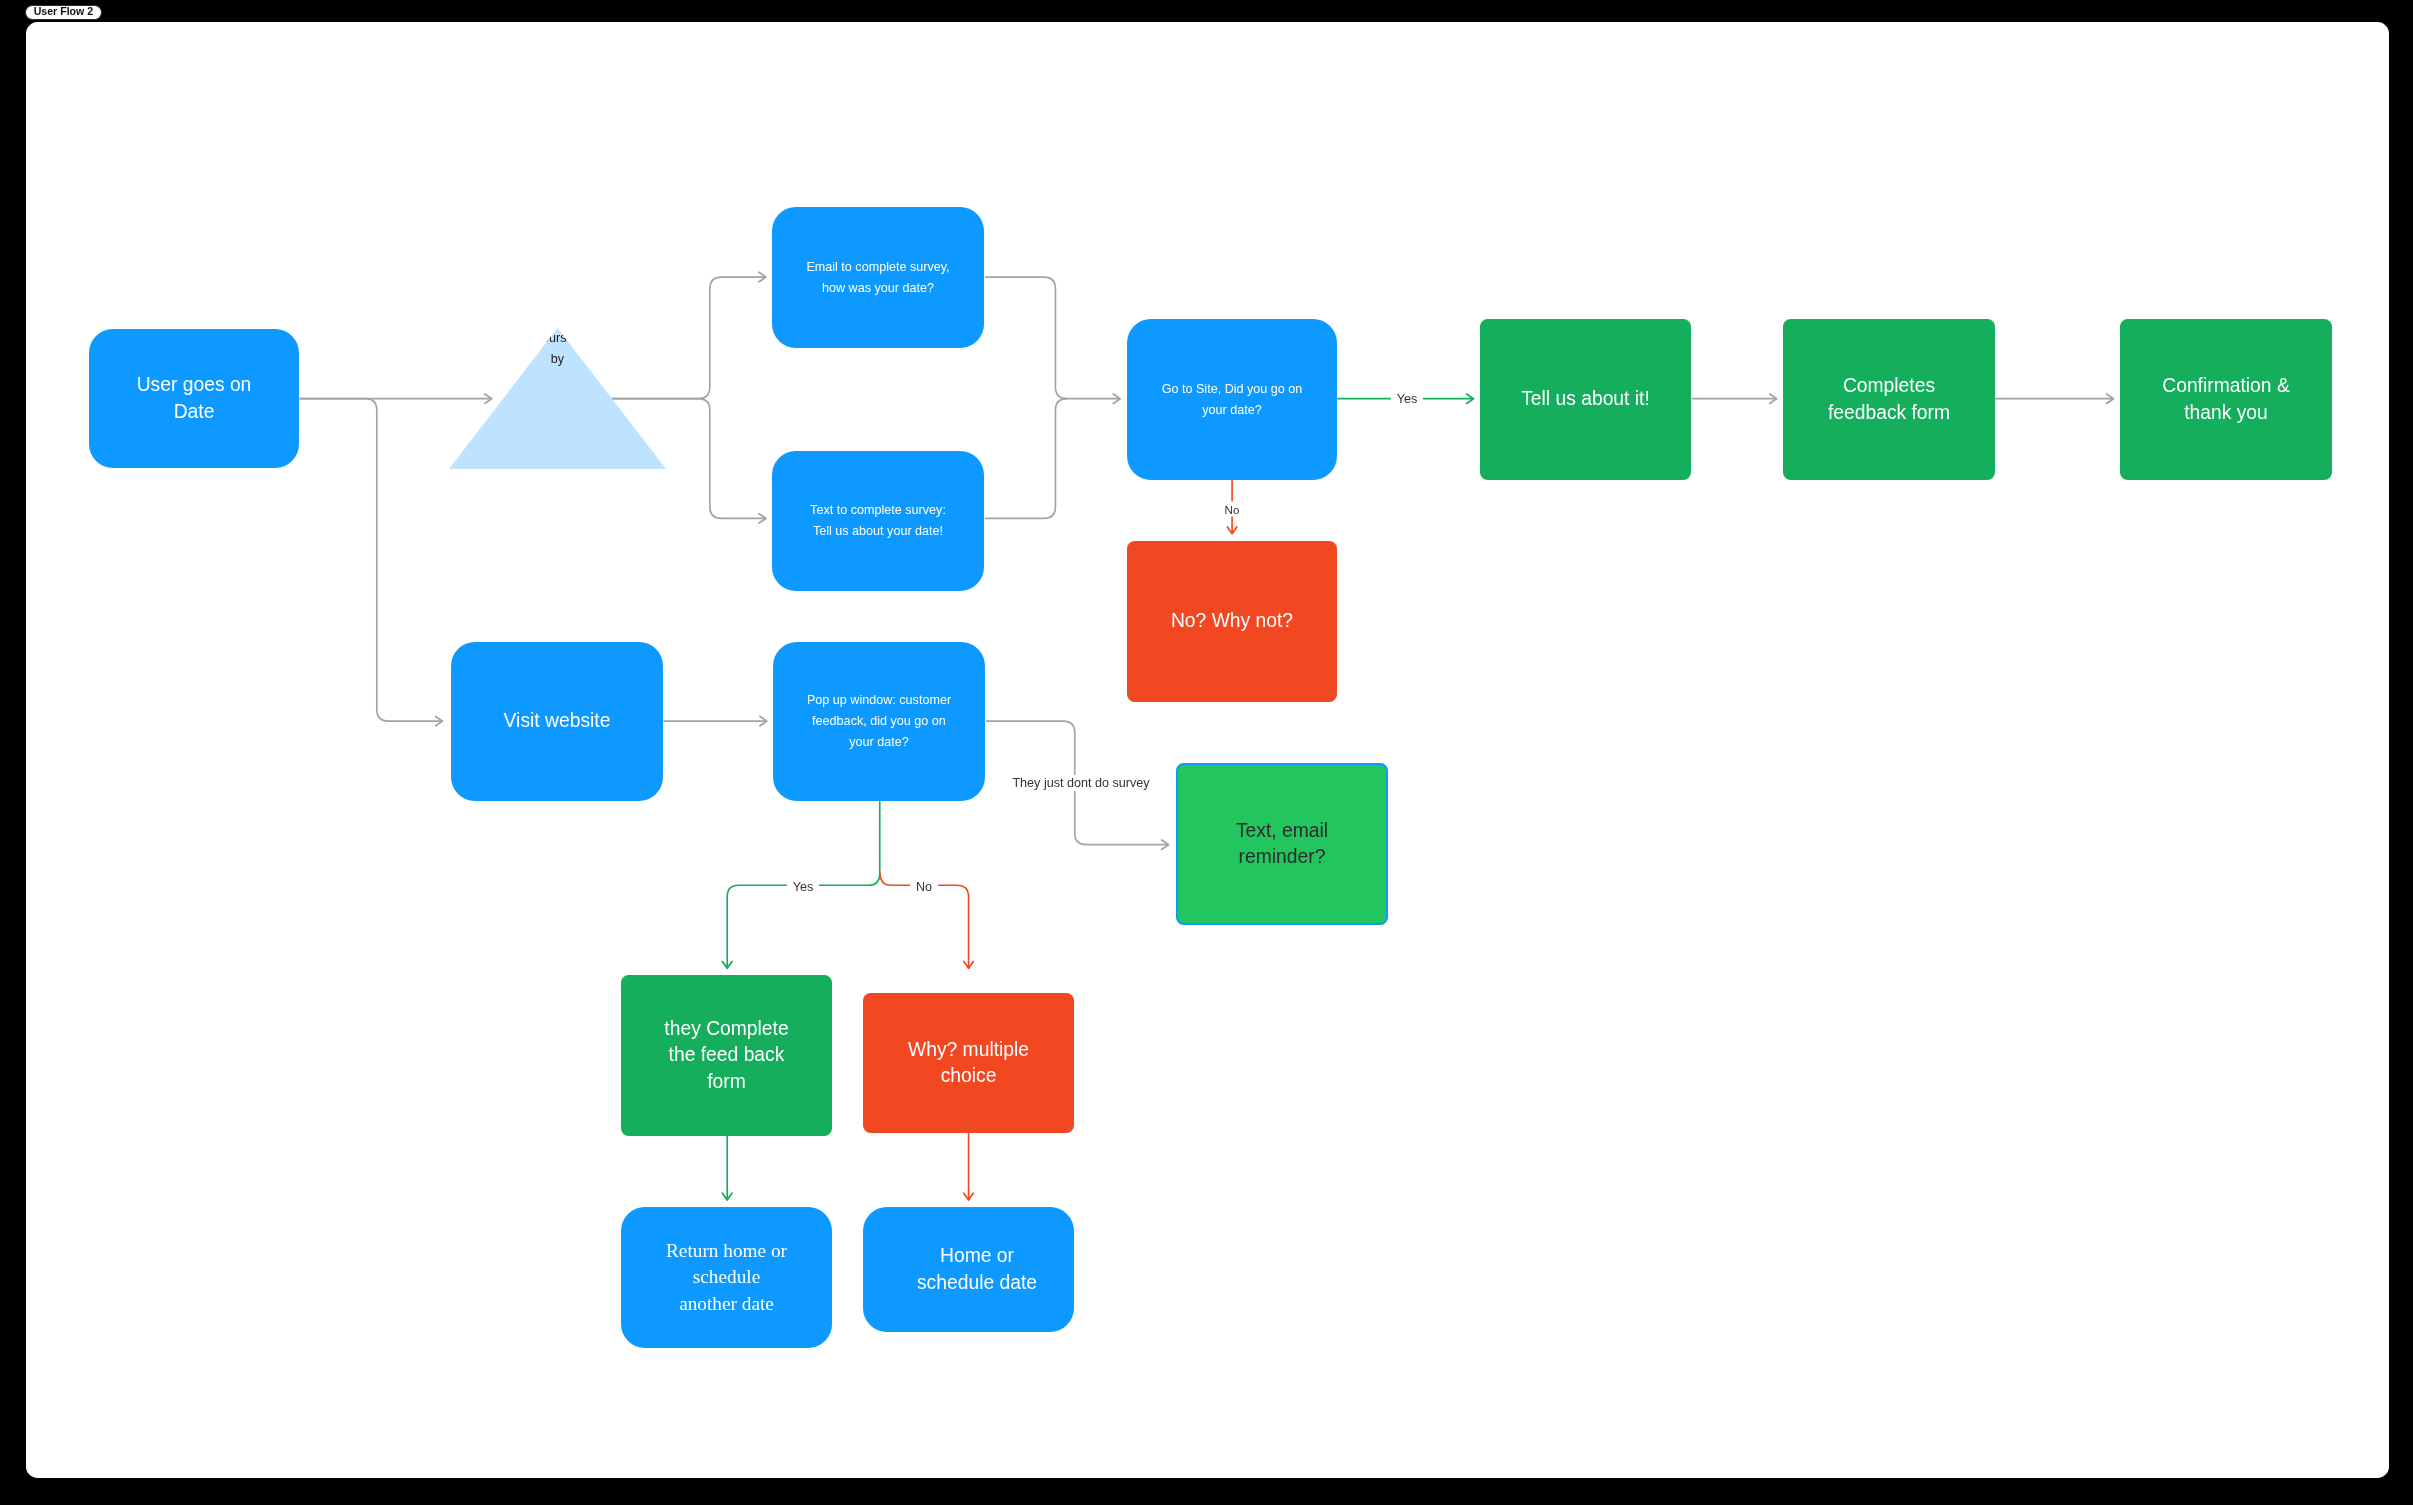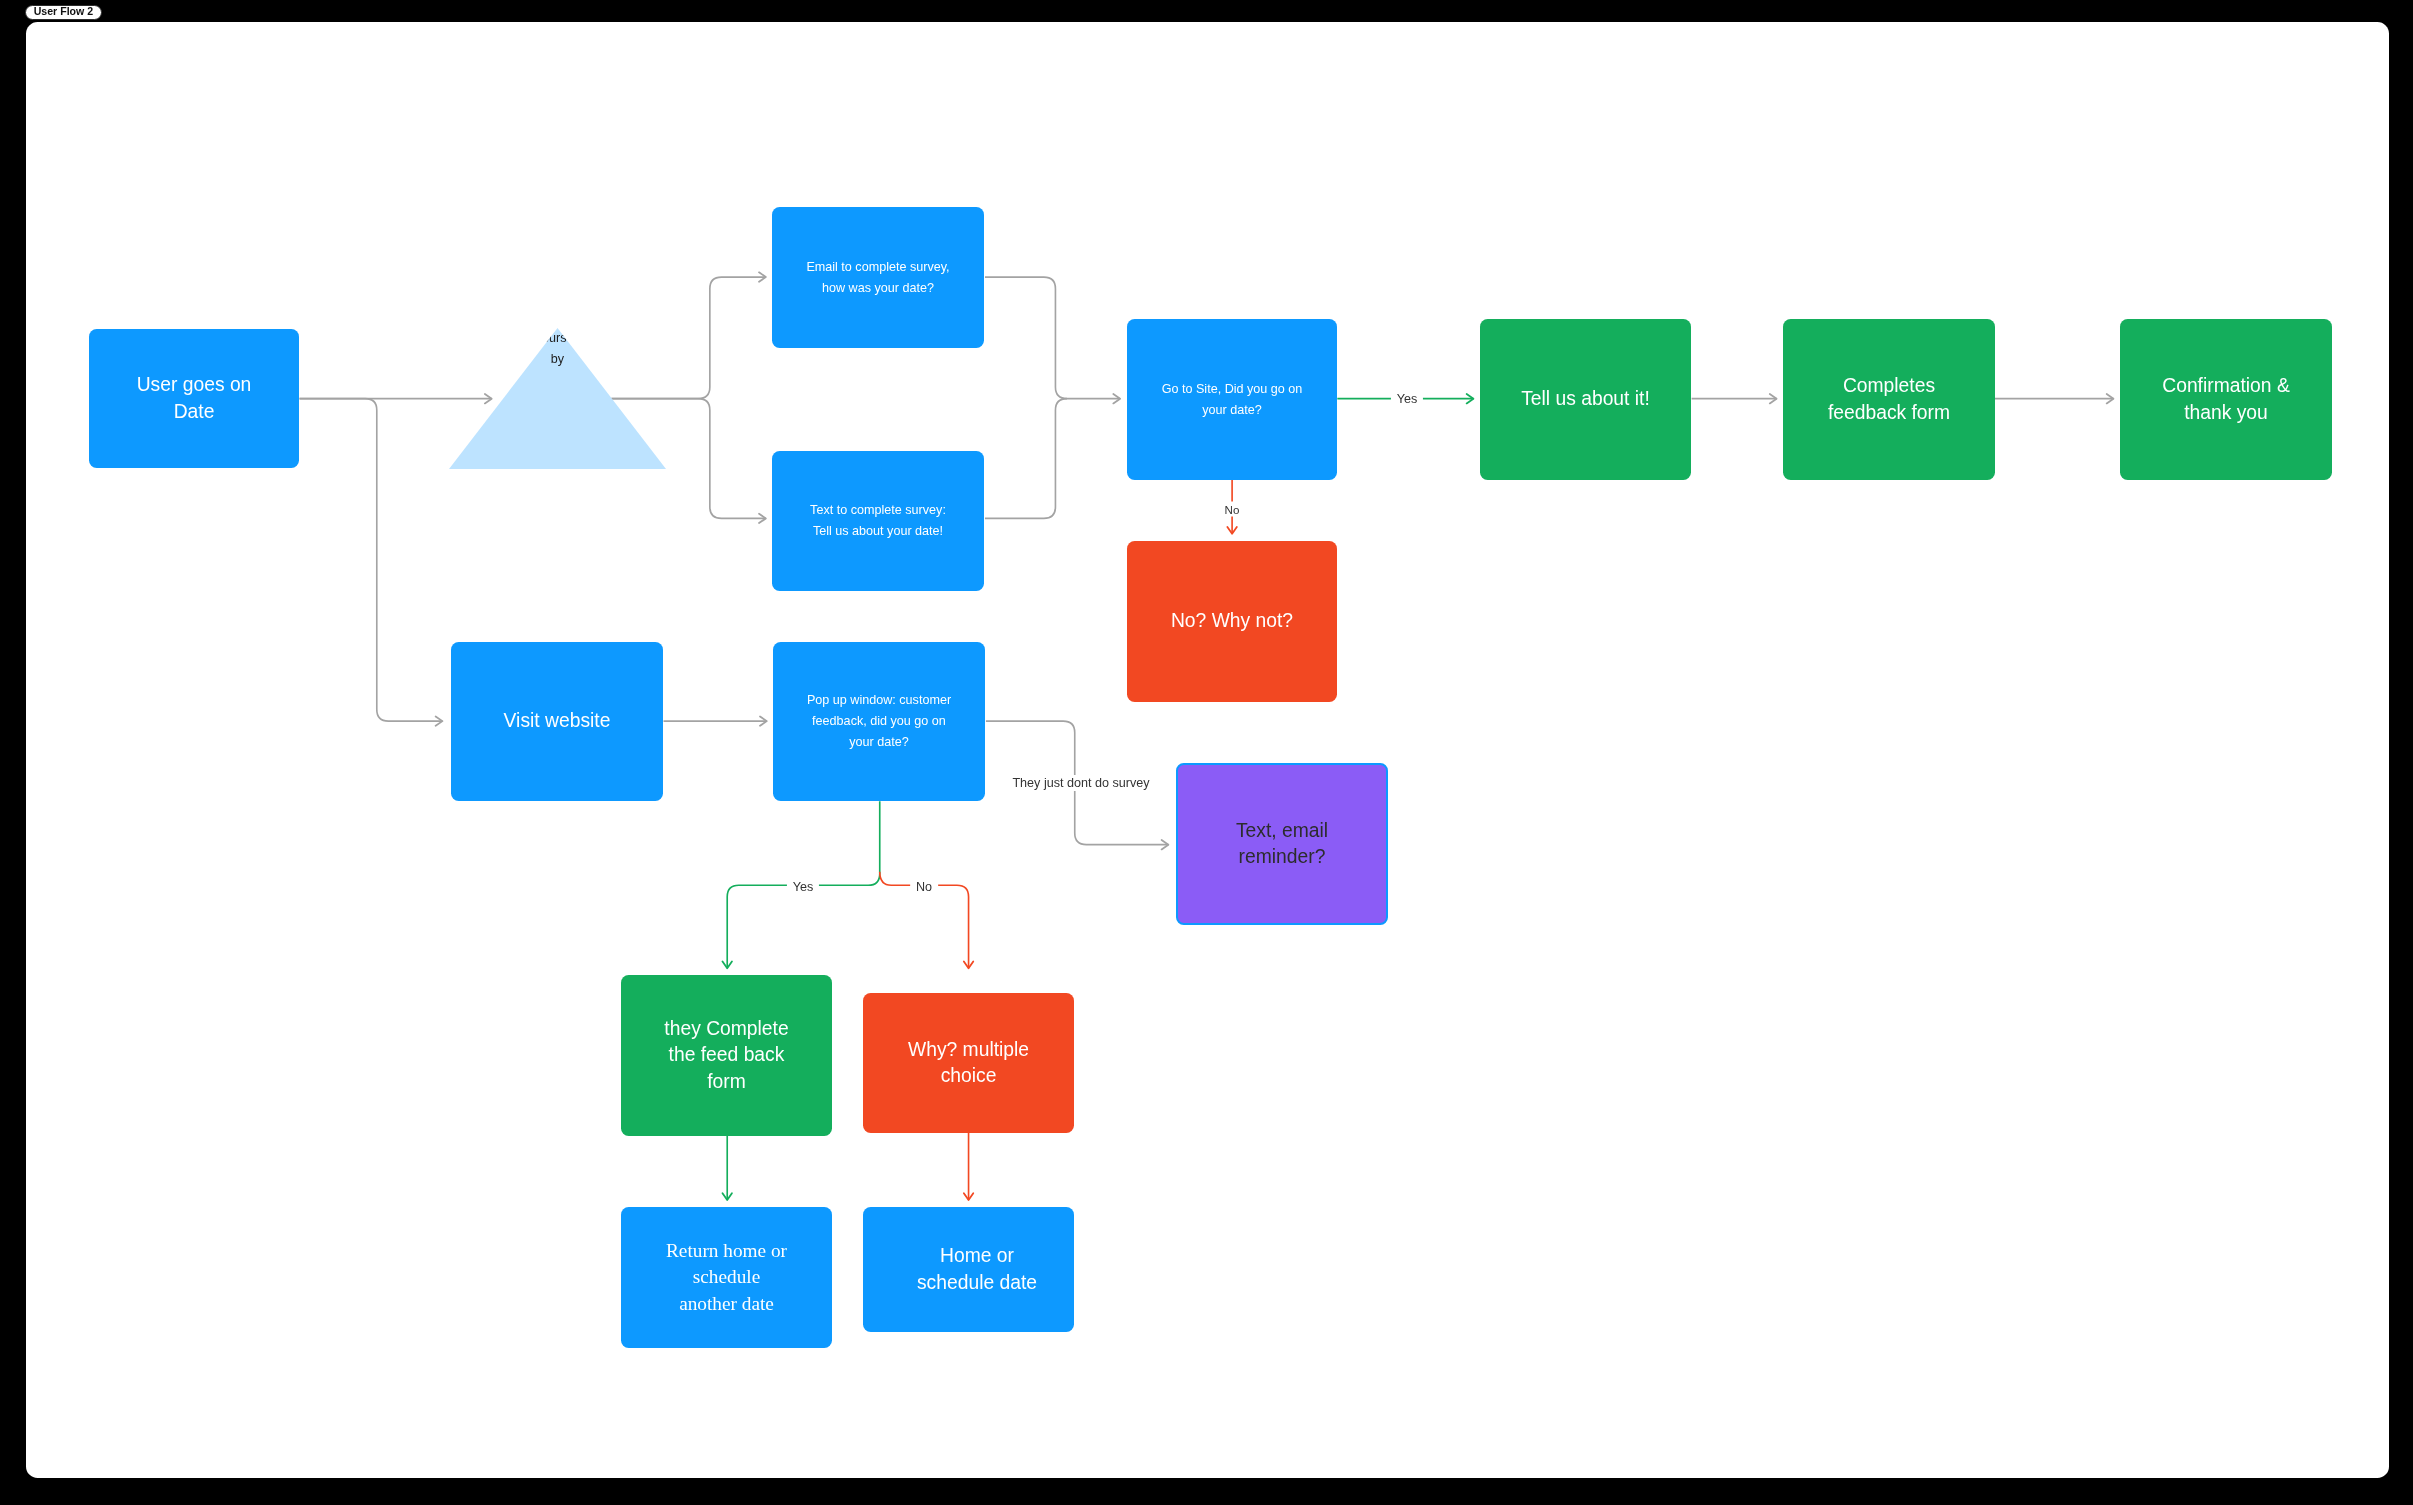--- a/index.html
+++ b/index.html
@@ -4,37 +4,37 @@
 <style>
   html,body{margin:0;padding:0;background:#000;}
   #stage{position:relative;width:2414px;height:1505px;background:#000;font-family:"Liberation Sans",sans-serif;overflow:hidden;}
   #canvas{position:absolute;left:26px;top:22px;width:2363px;height:1456px;background:#fff;border-radius:11.6px;}
   #frame-tab{position:absolute;left:25px;top:4.8px;height:15.4px;line-height:15.4px;background:#fff;border:1.9px solid #2b2b2b;border-radius:7.7px;padding:0 7.7px;font-size:10.6px;font-weight:700;color:#111;box-sizing:border-box;line-height:11.6px;}
   #edges{position:absolute;left:0;top:0;width:2414px;height:1505px;pointer-events:none;}
   #edges path{pointer-events:stroke;}
 
   .node{position:absolute;display:flex;align-items:center;justify-content:center;text-align:center;border-radius:7.7px;box-sizing:border-box;}
   .node .lbl{white-space:pre-line;}
-  .blue{background:#0D99FF;color:#fff;}
+  .blue{background:#0D99FF;color:#fff;border-radius:24px;}
   .green{background:#14AE5C;color:#fff;}
   .red{background:#F24822;color:#fff;}
   .big{font-size:19.3px;line-height:1.35;}
   .small{font-size:12.6px;line-height:1.65;}
 
   .n-user{left:89px;top:329px;width:210px;height:139px;}
   .n-email{left:772px;top:207px;width:212px;height:141px;padding:0 13.5px;}
   .n-text{left:772px;top:451px;width:212px;height:140px;padding:0 13.5px;}
   .n-site{left:1127px;top:319px;width:210px;height:161px;padding:0 9.7px;}
   .n-tell{left:1480px;top:319px;width:211px;height:161px;}
   .n-completes{left:1783px;top:319px;width:212px;height:161px;}
   .n-confirm{left:2120px;top:319px;width:212px;height:161px;}
   .n-nowhy{left:1127px;top:541px;width:210px;height:161px;}
   .n-visit{left:451px;top:642px;width:212px;height:159px;}
   .n-popup{left:773px;top:642px;width:212px;height:159px;padding:0 11.6px;}
-  .n-reminder{left:1176px;top:763px;width:212px;height:162px;background:#8b5cf6;border:2.4px solid #0D99FF;color:#2c2c2c;}
+  .n-reminder{left:1176px;top:763px;width:212px;height:162px;background:#22c55e;border:2.4px solid #0D99FF;color:#2c2c2c;}
   .n-theycomplete{left:621px;top:975px;width:211px;height:161px;}
   .n-whymultiple{left:863px;top:975px;width:211px;height:140px;margin-top:18px;}
   .n-return{left:621px;top:1207px;width:211px;height:141px;font-family:Liberation Serif, serif;}
   .n-home{left:863px;top:1207px;width:211px;height:125px;padding-left:17px;}
 
   .n-tri{left:449px;top:328px;width:217px;height:141px;background:#BDE3FF;clip-path:polygon(50% 0,100% 100%,0 100%);display:flex;align-items:flex-start;justify-content:center;border-radius:0;color:#1e1e1e;}
   .n-tri .lbl{font-size:12.6px;line-height:1.65;padding-bottom:8.7px;white-space:pre-line;text-align:center;}
 
   .edge-label{position:absolute;transform:translate(-50%,-50%);background:#fff;color:#333;font-size:12.6px;padding:1px 5.8px;white-space:nowrap;}
   .edge-label.tiny{font-size:11.6px;padding:1px 3.9px;}

